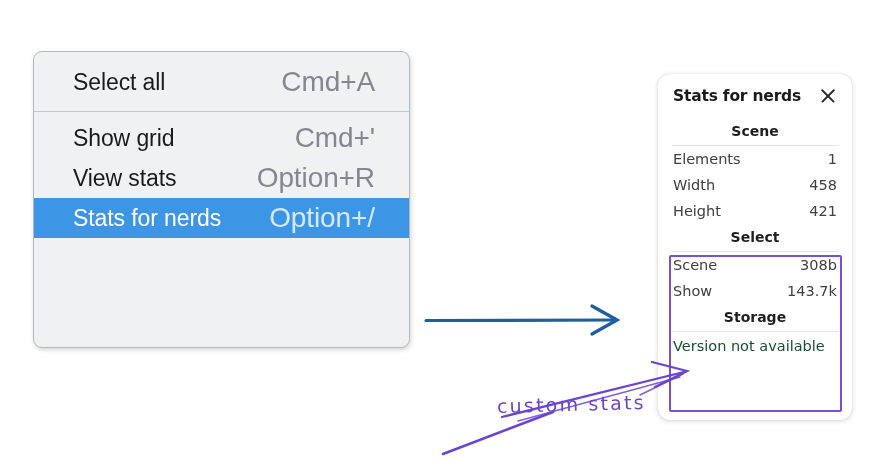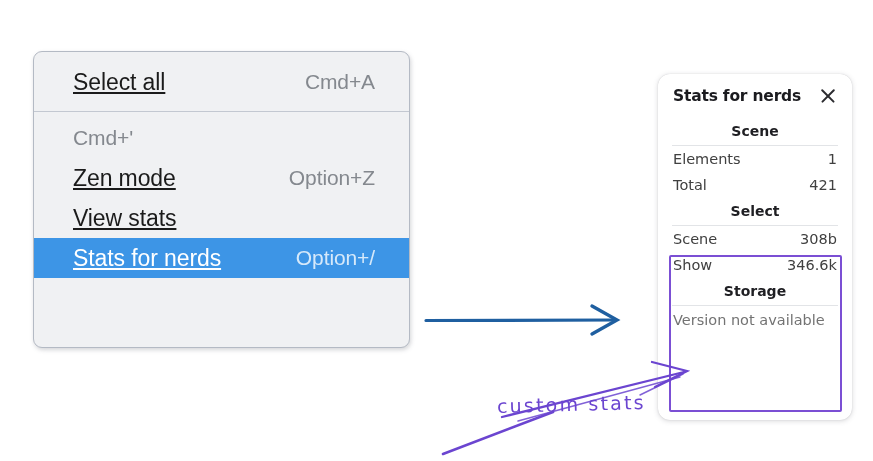--- a/index.html
+++ b/index.html
@@ -27,25 +27,25 @@
   .menu-group.first { padding-top: 10px; padding-bottom: 9px; }
   .menu-sep { height: 1px; background: #c3c8d1; }
   .menu-item {
     display: flex; align-items: center;
     height: 40px;
     padding: 0 34px 0 39px;
     color: #1b1b1b;
     font-size: 23px;
     letter-spacing: -0.1px;
   }
-  .menu-item .mi-label { flex: 1 1 auto; white-space: nowrap; text-decoration: underline; }
+  .menu-item .mi-label { flex: 1 1 auto; white-space: nowrap; }
   .menu-item .mi-accel {
     flex: 0 0 auto;
     color: #84888e;
-    font-size: 21px;
+    font-size: 28px;
     text-align: right;
     white-space: nowrap;
   }
   .menu-item.selected { background: #3d95e6; color: #ffffff; }
   .menu-item.selected .mi-accel { color: #d6e9fa; margin-left: 19px; }
 
   
   #stats-panel {
     position: absolute;
     left: 658px; top: 74px;
@@ -77,21 +77,21 @@
     padding: 5px 0 6px 0;
   }
   .sp-rule { height: 1px; background: #e2e4e7; margin: 0 2px; }
   .sp-row {
     display: flex; justify-content: space-between; align-items: center;
     font-size: 14.5px; color: #404040;
     height: 26px; padding: 0 3px;
   }
   .sp-row .k { }
   .sp-row .v { }
-  .sp-note { font-size: 14.5px; color: #737373; padding: 6px 8px 0 3px; }
+  .sp-note { font-size: 14.5px; color: #14532d; padding: 6px 8px 0 3px; }
 
   
   #custom-stats-box {
     position: absolute;
     left: 669px; top: 255px;
     width: 173px; height: 157px;
     border: 2.2px solid #7b4fd4;
     border-radius: 2px;
     pointer-events: none;
   }
@@ -119,28 +119,26 @@
     <div class="menu-item">
       <span class="mi-label">Select all</span>
       <span class="mi-accel">Cmd+A</span>
     </div>
   </div>
 
   <div class="menu-sep"></div>
 
   <div class="menu-group">
     <div class="menu-item">
+      <span class="mi-label">Show grid</span>
       <span class="mi-accel">Cmd+'</span>
-    </div>
-    <div class="menu-item">
-      <span class="mi-label">Zen mode</span>
-      <span class="mi-accel">Option+Z</span>
     </div>
     <div class="menu-item">
       <span class="mi-label">View stats</span>
+      <span class="mi-accel">Option+R</span>
     </div>
     <div class="menu-item selected">
       <span class="mi-label">Stats for nerds</span>
       <span class="mi-accel">Option+/</span>
     </div>
   </div>
 </div>
 
 <div id="stats-panel">
 
@@ -149,33 +147,37 @@
     <div class="sp-close"></div>
   </div>
 
   <div class="sp-section-head">Scene</div>
   <div class="sp-rule"></div>
   <div class="sp-row">
     <span class="k">Elements</span>
     <span class="v">1</span>
   </div>
   <div class="sp-row">
-    <span class="k">Total</span>
+    <span class="k">Width</span>
+    <span class="v">458</span>
+  </div>
+  <div class="sp-row">
+    <span class="k">Height</span>
     <span class="v">421</span>
   </div>
 
   <div class="sp-section-head">Select</div>
   <div class="sp-rule"></div>
   <div class="sp-row">
     <span class="k">Scene</span>
     <span class="v">308b</span>
   </div>
   <div class="sp-row">
     <span class="k">Show</span>
-    <span class="v">346.6k</span>
+    <span class="v">143.7k</span>
   </div>
 
   <div class="sp-section-head">Storage</div>
   <div class="sp-rule"></div>
   <div class="sp-note">Version not available</div>
 </div>
 
 <div id="custom-stats-box"></div>
 
 <svg id="flow-arrow" width="200" height="50" viewBox="0 0 200 50">

